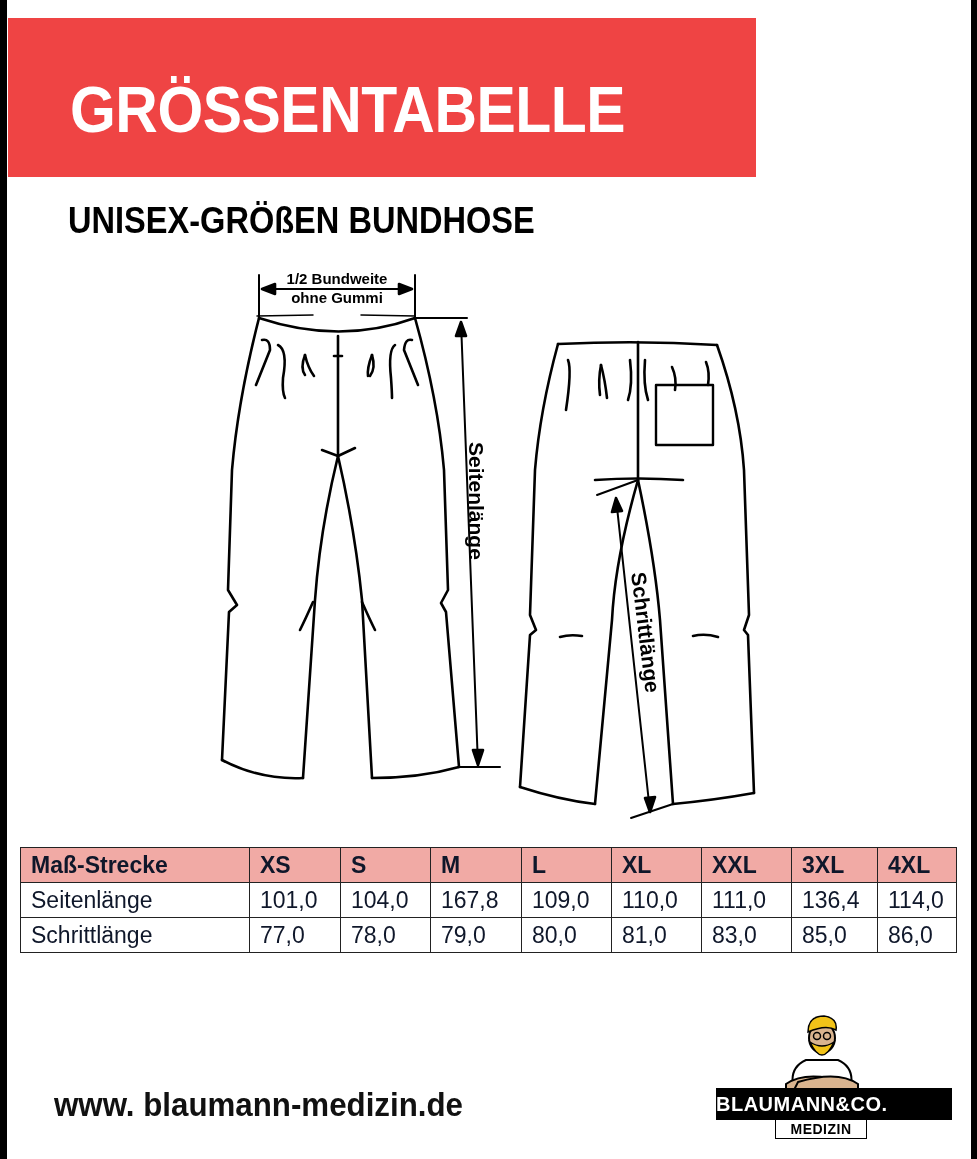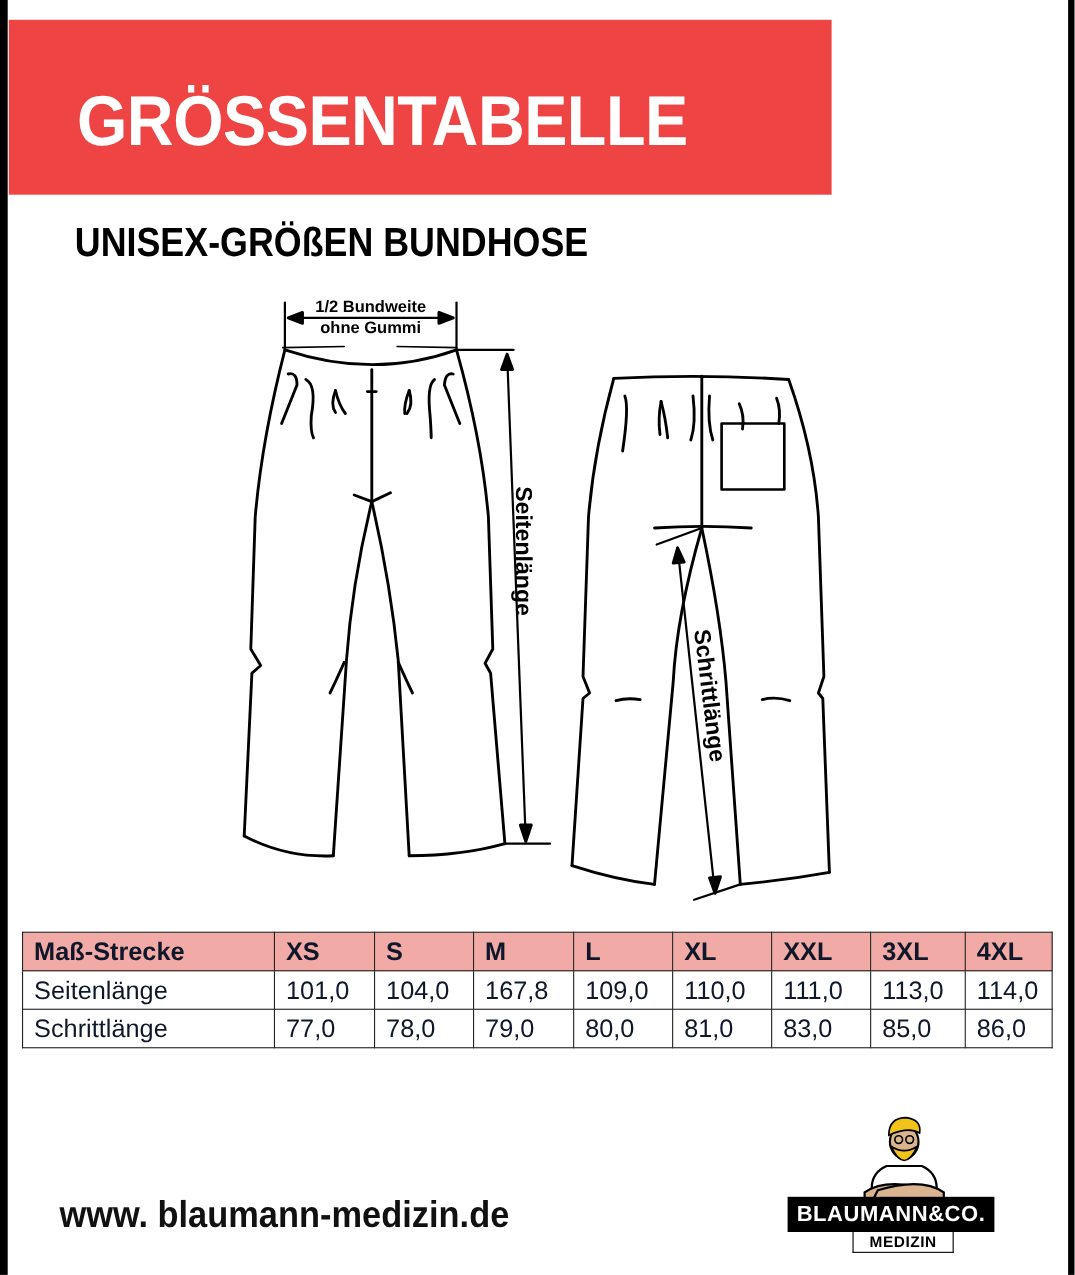--- a/index.html
+++ b/index.html
@@ -40,22 +40,22 @@
     white-space: nowrap; line-height: 34px; color: #0f172a;
   }
   table.sizes tr.head td { background: #f1aaa5; font-weight: bold; }
   .website {
     position: absolute; left: 54px; top: 1085px;
     font-weight: bold; font-size: 34px; color: #111;
     transform: scaleX(0.92); transform-origin: left center; white-space: nowrap;
   }
   .logo { position: absolute; left: 716px; top: 1010px; width: 212px; height: 130px; }
   .logo-band {
-    position: absolute; left: 0; top: 78px; width: 188px; height: 32px; background: #000;
-    color: #fff; font-weight: bold; font-size: 20px; text-align: center; line-height: 32px;
+    position: absolute; left: 0; top: 78px; width: 236px; height: 32px; background: #000;
+    color: #fff; font-weight: bold; font-size: 20px; text-align: left; line-height: 32px;
     letter-spacing: 0.5px;
   }
   .logo-sub {
     position: absolute; left: 59px; top: 110px; width: 92px; height: 19px;
     border: 1.5px solid #000; border-top: none; background: #fff;
     font-weight: bold; font-size: 14px; text-align: center; line-height: 19px; letter-spacing: 0.5px;
     box-sizing: border-box;
   }
 </style>
 </head>
@@ -173,21 +173,21 @@
     <td style="width:68px">4XL</td>
   </tr>
   <tr>
     <td>Seitenlänge</td>
     <td>101,0</td>
     <td>104,0</td>
     <td>167,8</td>
     <td>109,0</td>
     <td>110,0</td>
     <td>111,0</td>
-    <td>113,0</td>
+    <td>136,4</td>
     <td>114,0</td>
   </tr>
   <tr>
     <td>Schrittlänge</td>
     <td>77,0</td>
     <td>78,0</td>
     <td>79,0</td>
     <td>80,0</td>
     <td>81,0</td>
     <td>83,0</td>

